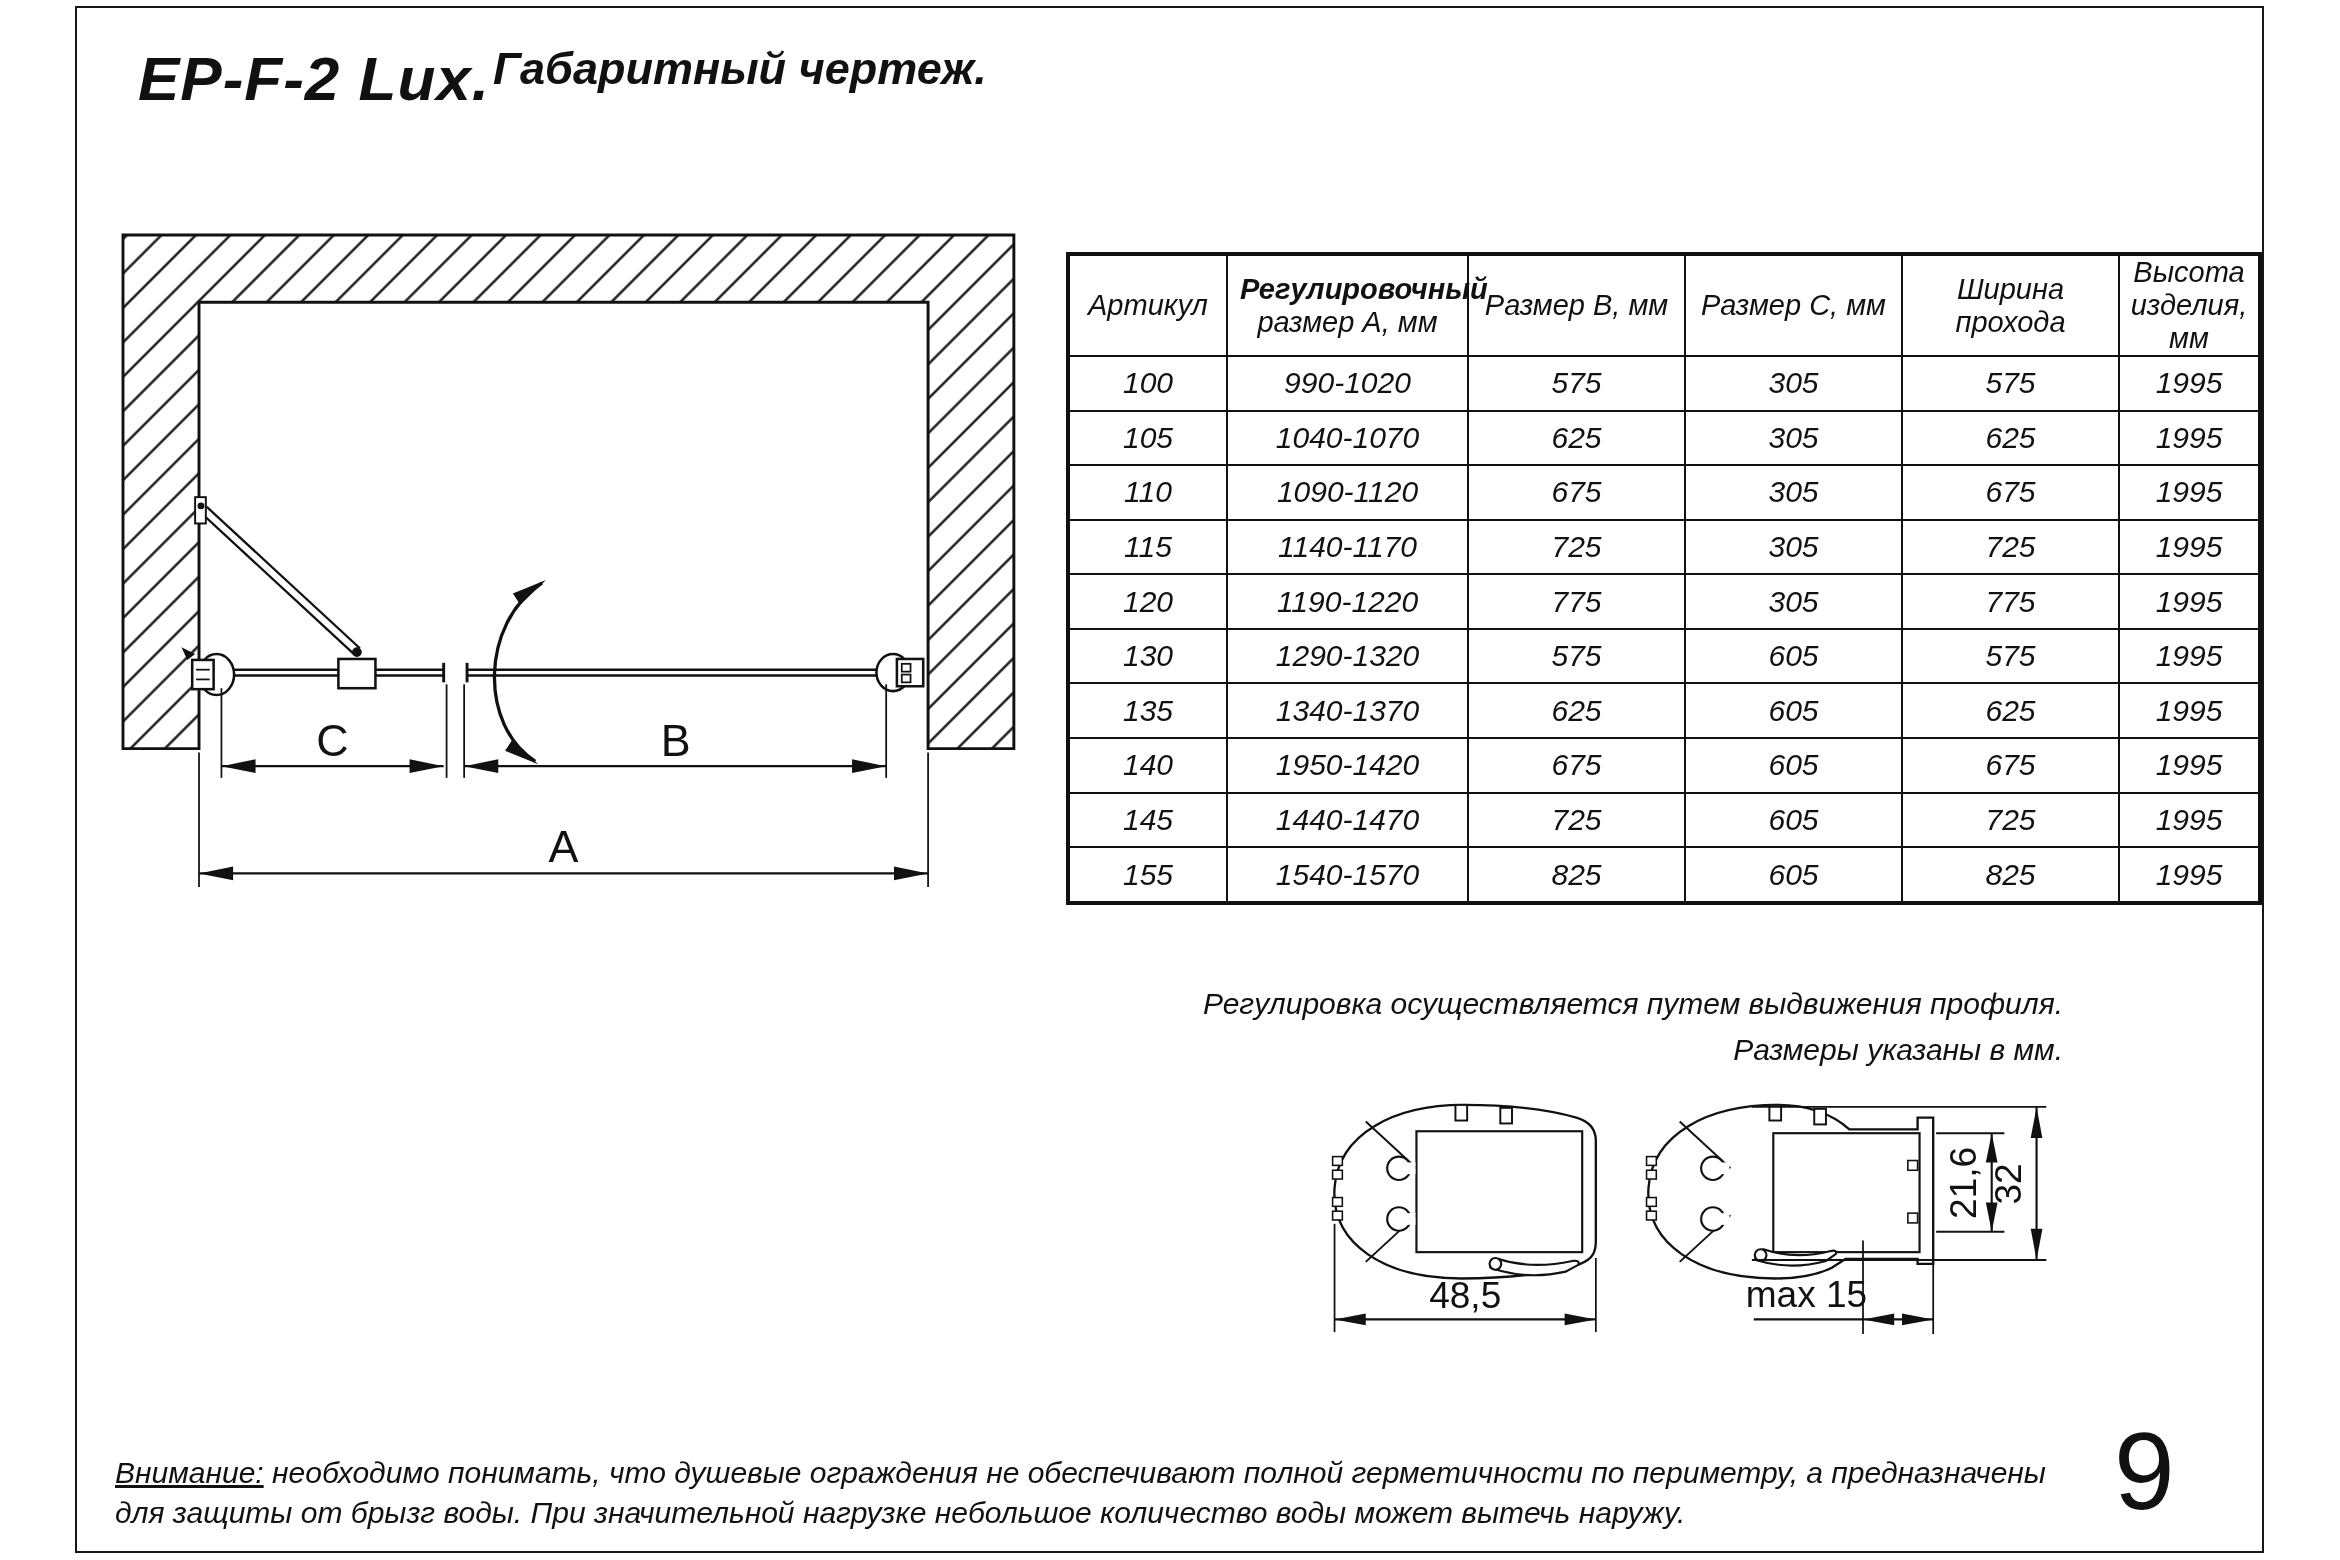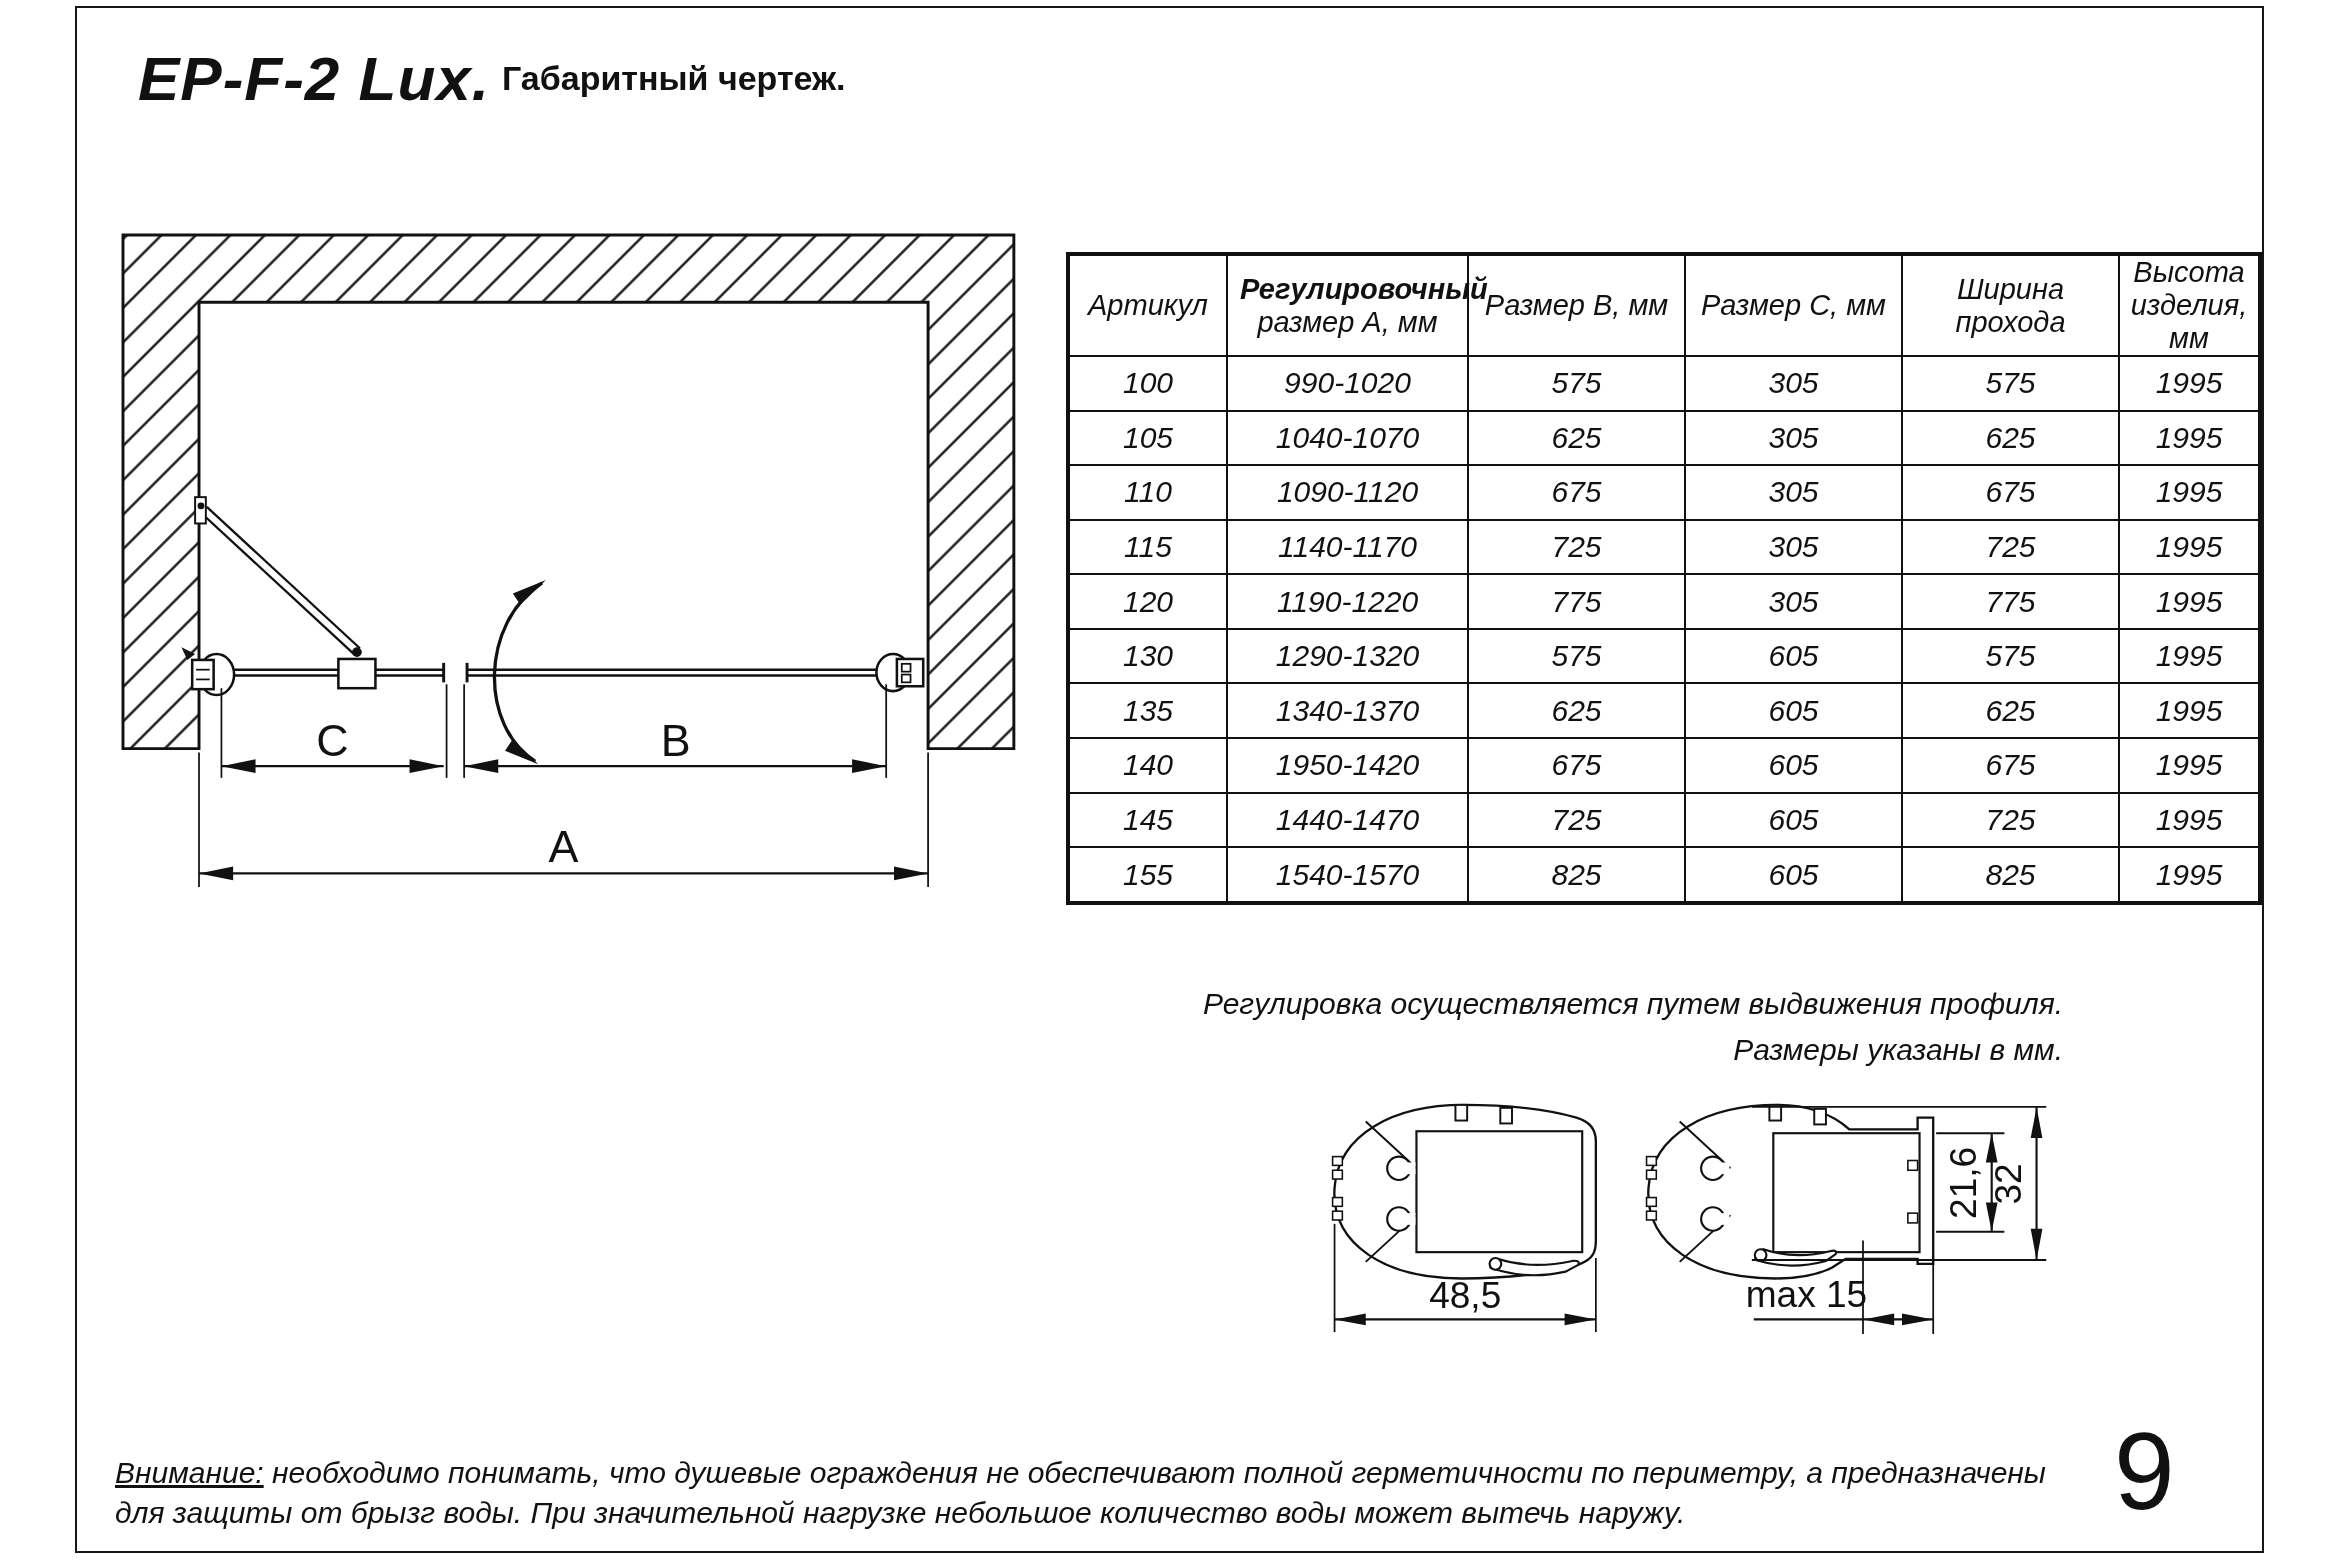--- a/index.html
+++ b/index.html
@@ -5,23 +5,23 @@
   html,body{margin:0;padding:0;}
   body{
     width:2341px;height:1560px;position:relative;background:#ffffff;
     font-family:"Liberation Sans",sans-serif;color:#111;
     overflow:hidden;
   }
   .frame{
     position:absolute;left:75px;top:5.9px;width:2189px;height:1547px;
     border:2.9px solid #161616;box-sizing:border-box;
   }
-  .title{position:absolute;left:138px;top:43px;display:flex;align-items:center;gap:12px;white-space:nowrap;}
+  .title{position:absolute;left:138px;top:43px;display:flex;align-items:flex-start;gap:3px;white-space:nowrap;}
   .title-main{font-size:62px;font-style:italic;font-weight:600;letter-spacing:1px;}
-  .title-sub{font-size:34px;font-weight:600;}
+  .title-sub{font-size:45px;font-style:italic;font-weight:600;}
   svg{position:absolute;}
   
   table.spec{
     position:absolute;left:1066px;top:252px;width:1192px;height:653px;
     border-collapse:collapse;table-layout:fixed;
     border:4.9px solid #111;
   }
   table.spec th, table.spec td{
     border-top:2.9px solid #111;border-bottom:2.9px solid #111;
     border-left:2px solid #111;border-right:2px solid #111;

